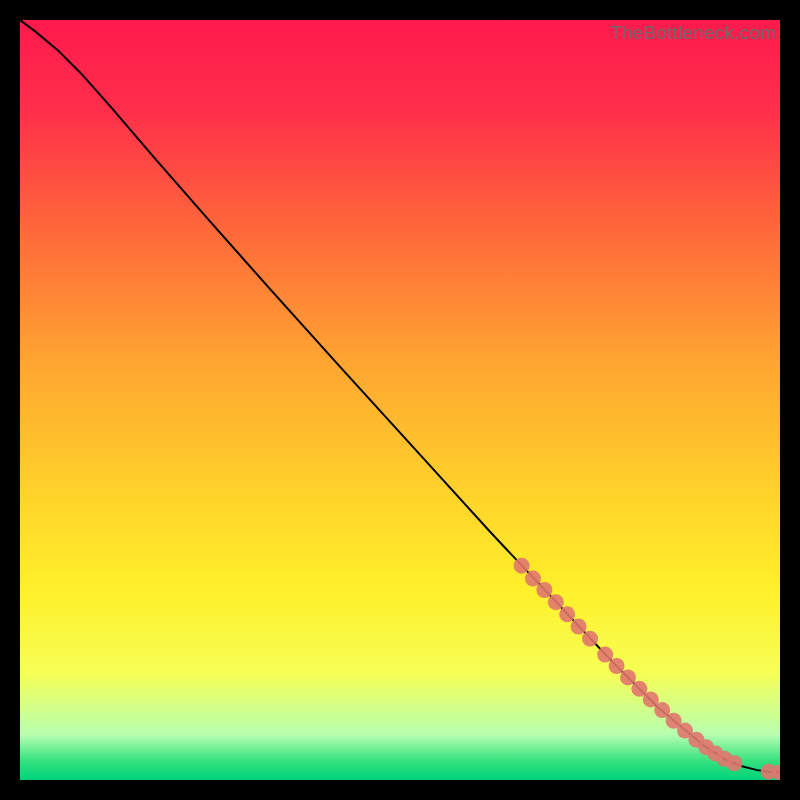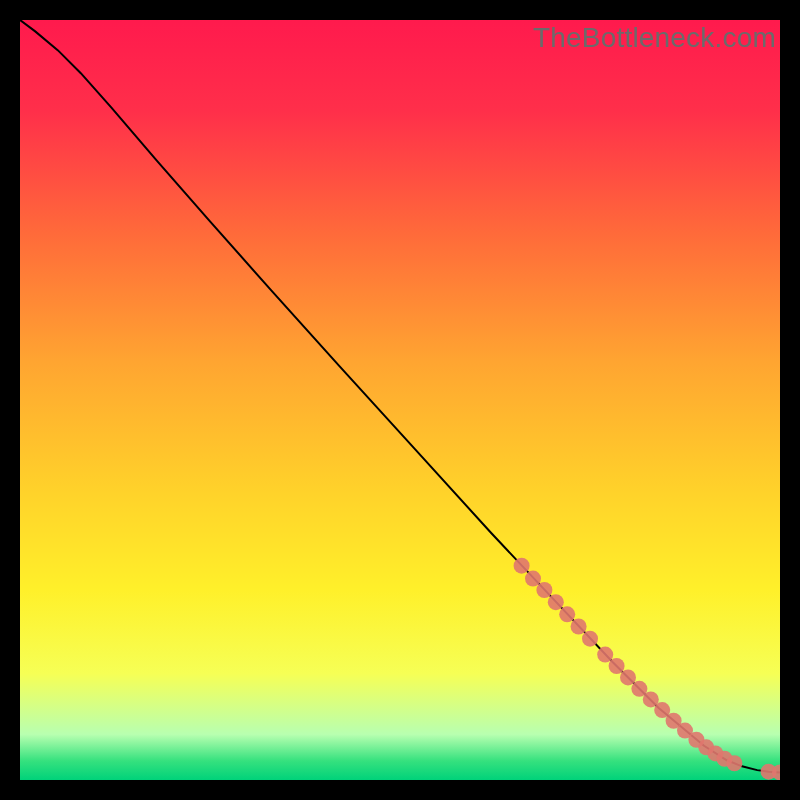--- a/index.html
+++ b/index.html
@@ -24,21 +24,21 @@
     left: 0;
     top: 0;
     width: 760px;
     height: 760px;
   }
   .watermark {
     position: absolute;
     top: 2px;
     right: 4px;
     color: #6b6b6b;
-    font-size: 28px;
+    font-size: 19px;
     font-weight: 500;
     letter-spacing: 0.2px;
     user-select: none;
     margin-left: 36px;
   }
   svg { display: block; }
 </style>
 </head>
 <body>
 

